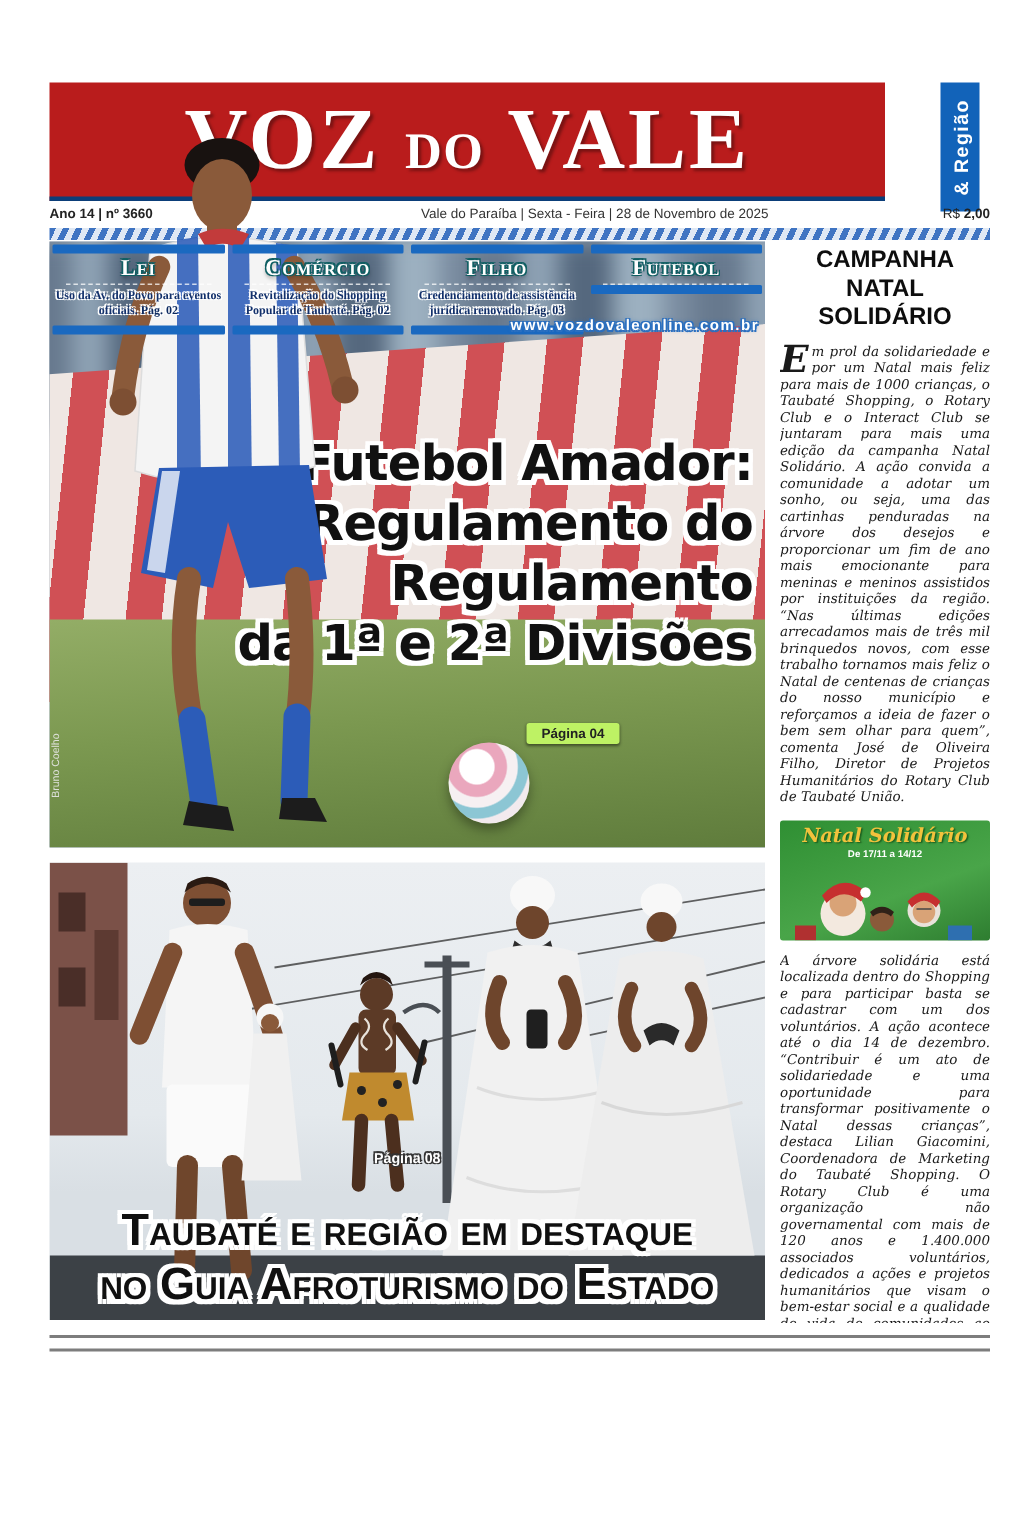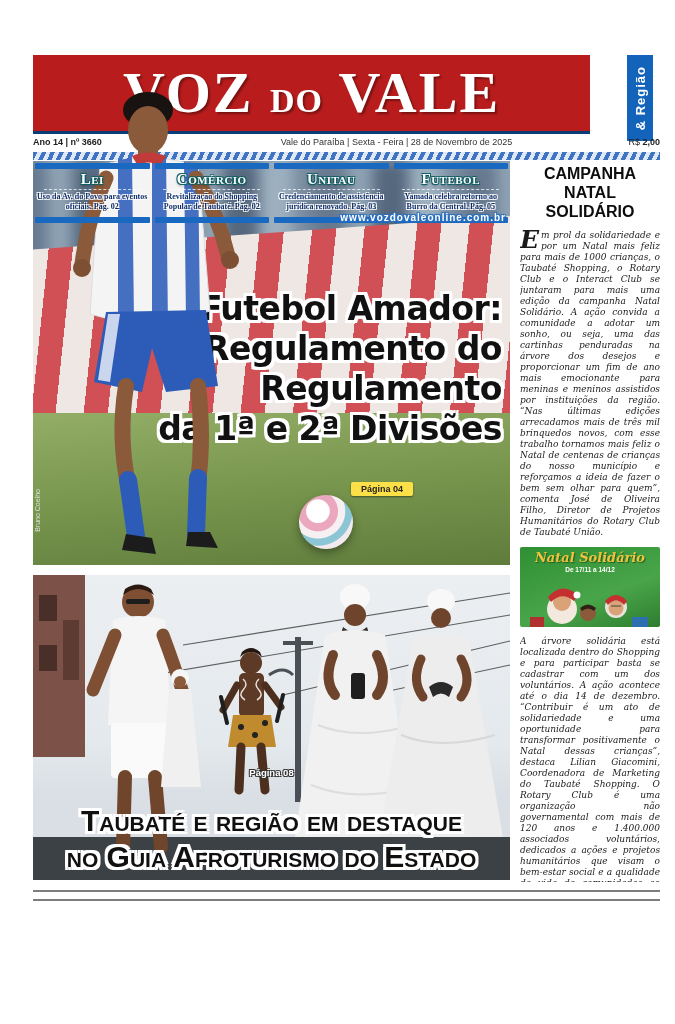--- a/index.html
+++ b/index.html
@@ -56,21 +56,21 @@
            text-shadow:-1px -1px 0 #fff, 1px -1px 0 #fff, -1px 1px 0 #fff, 1px 1px 0 #fff; }
   .ttext b { color:#0d2a60; }
   .site-url { position:absolute; top:49px; right:2px; font-size:10px; font-weight:700; color:#fff; letter-spacing:1px;
               text-shadow:-1px -1px 0 #2a6fc0, 1px -1px 0 #2a6fc0, -1px 1px 0 #2a6fc0, 1px 1px 0 #2a6fc0, 0 0 3px #2a6fc0; }
 
   
   .headline1 { position:absolute; top:128px; right:8px; width:430px; text-align:right;
                font-family:"DejaVu Sans", sans-serif; font-size:33px; font-weight:800; line-height:40px;
                color:#111; letter-spacing:-.5px; z-index:2;
                text-shadow:-3px -3px 0 #fff, 0 -3px 0 #fff, 3px -3px 0 #fff, -3px 0 0 #fff, 3px 0 0 #fff, -3px 3px 0 #fff, 0 3px 0 #fff, 3px 3px 0 #fff; }
-  .pagina1 { position:absolute; top:321px; left:318px; background:#fde047; border-radius:2px; padding:2px 10px;
+  .pagina1 { position:absolute; top:321px; left:318px; background:#bef264; border-radius:2px; padding:2px 10px;
              font-size:9px; font-weight:700; color:#222; box-shadow:0 1px 2px rgba(0,0,0,.45); z-index:2; }
   .credit1 { position:absolute; left:1px; top:328px; writing-mode:vertical-rl; transform:rotate(180deg);
              font-size:7px; color:#e9e9e9; opacity:.9; z-index:2; }
 
   
   .sidebar { position:absolute; left:520px; top:164px; width:140px; height:718px; overflow:hidden; }
   .sb-title { font-size:16px; font-weight:800; text-align:center; line-height:19px; color:#0d0d0d; margin:0 0 8px; }
   .sb-text { font-family:"DejaVu Serif", serif; font-style:italic; font-size:9px; line-height:11px;
              text-align:justify; color:#1a1a1a; }
   .dropcap { float:left; font-size:25px; line-height:20px; font-weight:700; padding-right:2px; font-style:italic;
@@ -169,30 +169,29 @@
     </div>
     <div class="teaser">
       <div class="tbar"></div>
       <div class="tname">Comércio</div>
       <div class="tsep"></div>
       <div class="ttext"><span>Revitalização do Shopping Popular de Taubaté.</span> <b>Pág. 02</b></div>
       <div class="tbar"></div>
     </div>
     <div class="teaser">
       <div class="tbar"></div>
-      <div class="tname">Unitau</div>
+      <div class="tname">Filho</div>
       <div class="tsep"></div>
       <div class="ttext"><span>Credenciamento de assistência jurídica renovado.</span> <b>Pág. 03</b></div>
       <div class="tbar"></div>
     </div>
     <div class="teaser">
       <div class="tbar"></div>
       <div class="tname">Futebol</div>
       <div class="tsep"></div>
-      <div class="ttext"><span>Yamada celebra retorno ao Burro da Central.</span> <b>Pág. 05</b></div>
       <div class="tbar"></div>
     </div>
     <div class="site-url">www.vozdovaleonline.com.br</div>
   </div>
 
   <aside class="sidebar">
     <h2 class="sb-title">CAMPANHA NATAL SOLIDÁRIO</h2>
     <p class="sb-text"><span class="dropcap">E</span><span>m prol da solidariedade e por um Natal mais feliz para mais de 1000 crianças, o Taubaté Shopping, o Rotary Club e o Interact Club se juntaram para mais uma edição da campanha Natal Solidário. A ação convida a comunidade a adotar um sonho, ou seja, uma das cartinhas penduradas na árvore dos desejos e proporcionar um fim de ano mais emocionante para meninas e meninos assistidos por instituições da região. “Nas últimas edições arrecadamos mais de três mil brinquedos novos, com esse trabalho tornamos mais feliz o Natal de centenas de crianças do nosso município e reforçamos a ideia de fazer o bem sem olhar para quem”, comenta José de Oliveira Filho, Diretor de Projetos Humanitários do Rotary Club de Taubaté União.</span></p>
     <div class="promo">
       <div class="promo-title">Natal Solidário</div>

